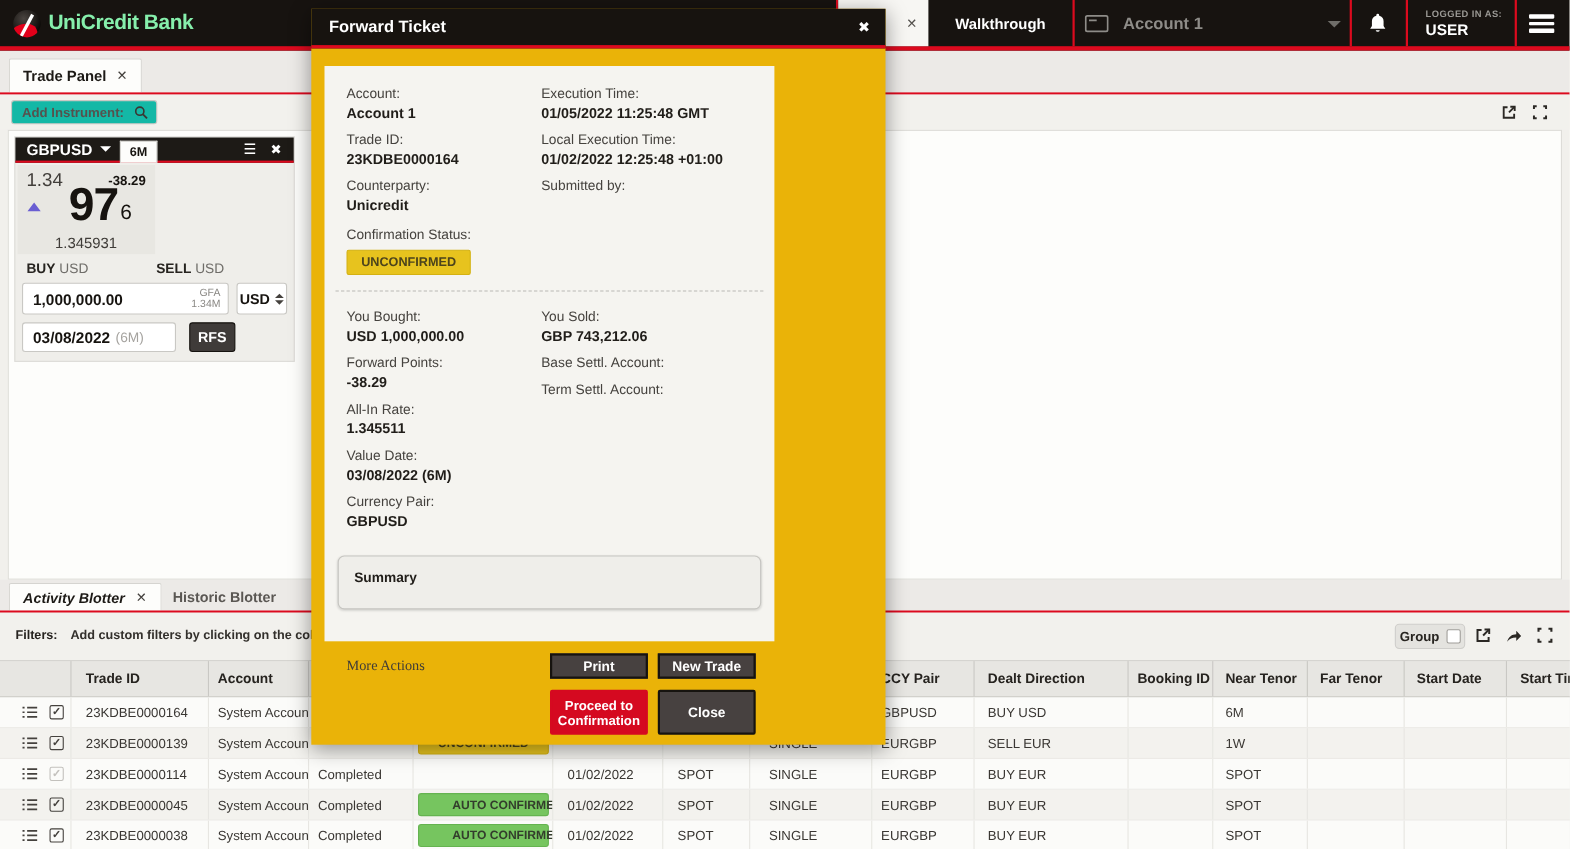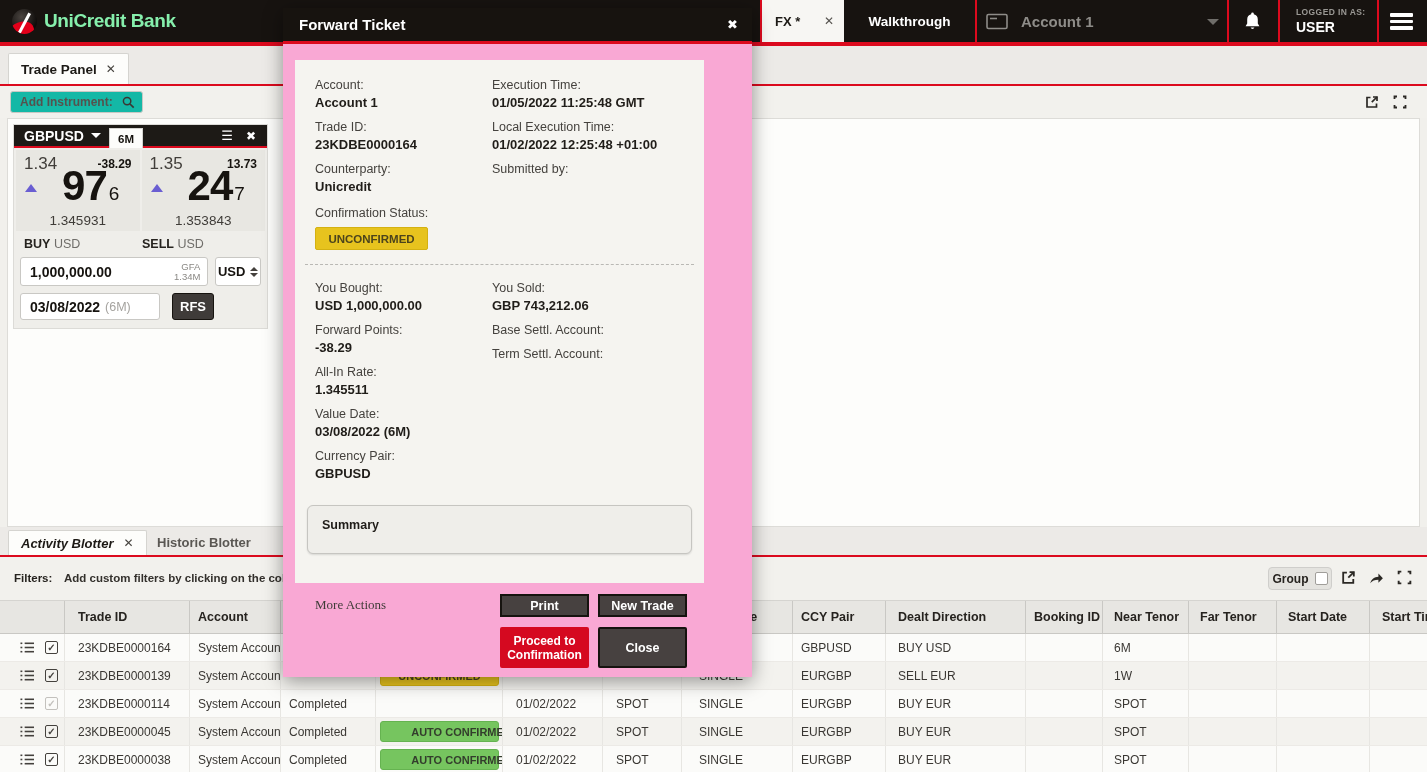--- a/index.html
+++ b/index.html
@@ -102,21 +102,21 @@
   .trow.even { background:#f3f2ee; }
   .td { font-size:12px; color:#3a3733; display:flex; align-items:center; border-right:1px solid #e7e6e2; overflow:hidden; white-space:nowrap; }
   .icon-cell { gap:11px; padding-left:20px; }
   .cbx { width:13px; height:13px; border:1.5px solid #44413d; border-radius:2px; color:#44413d; font-size:10px; line-height:10px; display:flex; align-items:center; justify-content:center; font-weight:bold; cursor:pointer; }
   .cbx.dim { border-color:#c3c1bd; color:#c3c1bd; }
   .tbadge { width:119px; height:21px; margin-left:4px; border-radius:3px; font-size:11px; font-weight:bold; display:flex; align-items:center; justify-content:center; }
   .tbadge.green { background:#76c55f; color:#333d2c; border:1px solid #65b350;padding-left:44px; }
   .tbadge.yellow { background:#e7c31e; color:#4c441c; border:1px solid #d4b112; }
 
   
-  #modal { position:absolute; left:283px; top:8px; width:469px; height:669px; background:#f9a8d4; z-index:50; box-shadow:0 4px 18px rgba(0,0,0,.4); }
+  #modal { position:absolute; left:283px; top:8px; width:522px; height:669px; background:#eab308; z-index:50; box-shadow:0 4px 18px rgba(0,0,0,.4); }
   .m-head { height:36px; background:#17130f; display:flex; align-items:center; justify-content:space-between; padding:0 14px 0 16px; border-bottom:3px solid #dc0a1e; }
   .m-title { color:#fff; font-size:15px; font-weight:bold; }
   .m-x { color:#fff; font-size:13px; cursor:pointer; }
   .m-panel { position:absolute; left:12px; top:52px; width:409px; height:523px; background:#f5f4f0; padding:18px 8px 0 8px; overflow:hidden; }
   .cols { display:flex; padding:0 0 0 12px; }
   .colL { width:177px; }
   .colR { flex:1; }
   .fpair { margin-bottom:10px; }
   .flabel { font-size:12.5px; color:#45423e; margin-bottom:3px; }
   .fvalue { font-size:13px; font-weight:bold; color:#201d19; min-height:15px; }
@@ -227,30 +227,20 @@
     <div class="tile">
       <span class="handle">1.34</span>
       <span class="pts">-38.29</span>
       <span class="tri"></span>
       <span class="bigwrap">
           <span class="big">97</span>
           <span class="pip">6</span>
         </span>
       <span class="full">1.345931</span>
     </div>
-    <div class="tile">
-      <span class="handle">1.35</span>
-      <span class="pts">13.73</span>
-      <span class="tri"></span>
-      <span class="bigwrap">
-          <span class="big">24</span>
-          <span class="pip">7</span>
-        </span>
-      <span class="full">1.353843</span>
-    </div>
   </div>
   <div class="sides">
     <span class="side buy"><b>BUY</b> <span>USD</span></span>
     <span class="side"><b>SELL</b> <span>USD</span></span>
   </div>
   <div class="amt-row">
     <div class="amt-input">
       <span class="val">1,000,000.00</span>
       <span class="gfa"><span>GFA</span><br><span>1.34M</span></span>
     </div>

